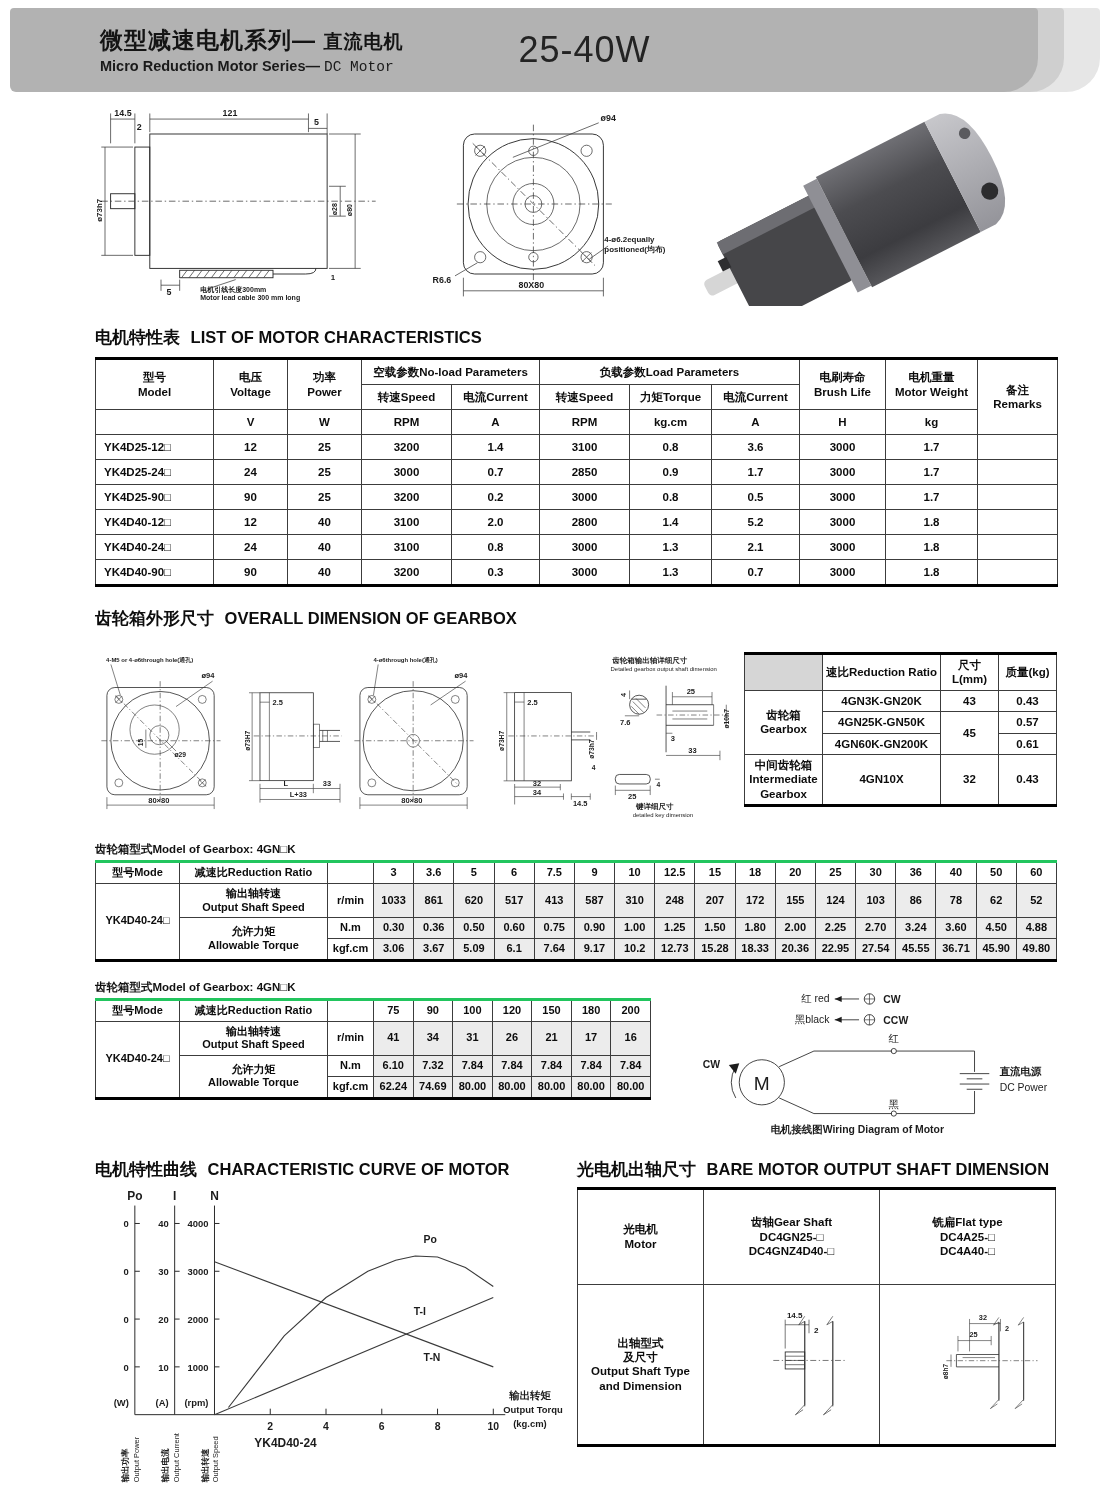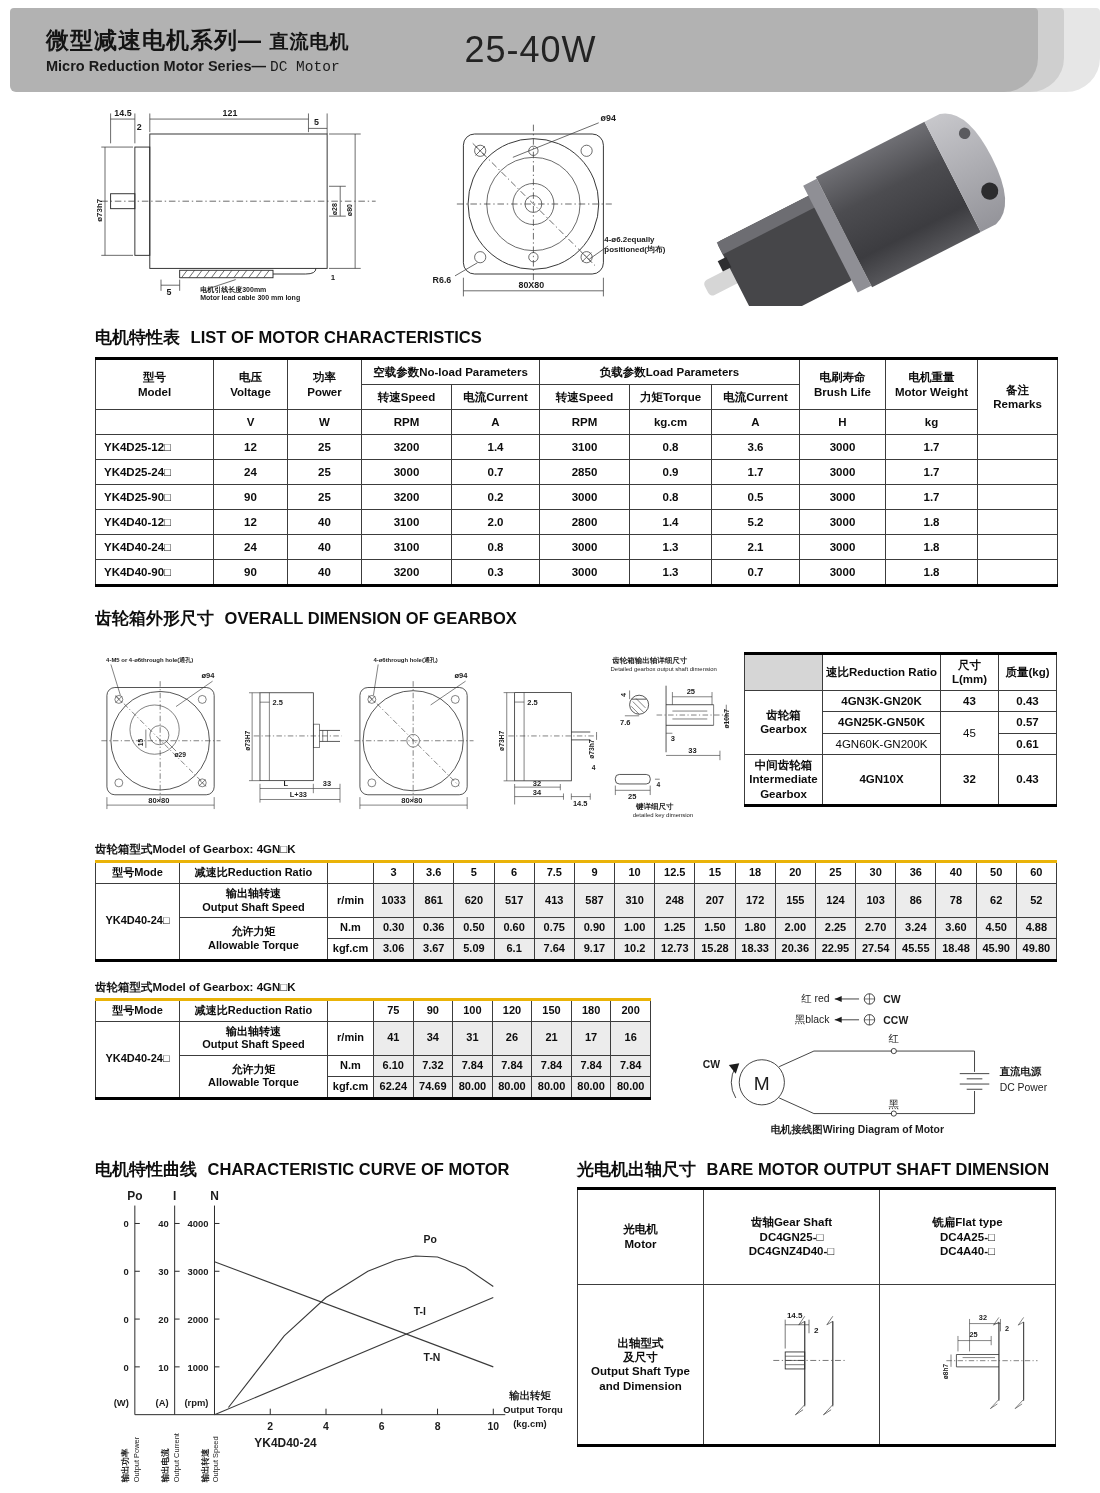--- a/index.html
+++ b/index.html
@@ -5,21 +5,21 @@
   html,body{margin:0;padding:0;background:#fff;}
   .page{width:1100px;height:1493px;overflow:hidden;background:#fff;position:relative;
         font-family:"Liberation Sans","DejaVu Sans",sans-serif;color:#111;}
   
   .banner-wrap{position:relative;height:92px;margin:8px 0 0 10px;}
   .banner-layer{position:absolute;top:0;height:84px;border-radius:4px 4px 34px 6px;}
   .bl3{left:48px;width:1042px;background:#e6e6e6;}
   .bl2{left:24px;width:1030px;background:#cfcfcf;}
   .bl1{left:0;width:1028px;background:#b2b2b2;}
   .banner-content{position:absolute;left:0;top:0;width:1028px;height:84px;display:flex;align-items:center;}
-  .bt-left{margin-left:36px;}
+  .bt-left{margin-left:90px;}
   .bt-cn{font-size:23px;font-weight:bold;color:#141414;letter-spacing:1px;}
   .bt-cn .sub{font-size:19px;font-weight:600;}
   .bt-en{font-size:14.5px;font-weight:bold;color:#1a1a1a;margin-top:2px;}
   .bt-en .sub{font-weight:normal;font-family:Liberation Mono, monospace;}
   .bt-power{font-size:36px;color:#232323;margin-left:115px;letter-spacing:1px;}
   
   .content{margin-left:95px;width:962px;}
   .row{display:flex;}
   .sec-title{font-weight:bold;font-size:16.5px;margin:20px 0 8px 0;color:#0d0d0d;}
   .sec-title .cn{font-size:17px;margin-right:6px;}
@@ -37,21 +37,21 @@
   .tbl{border-top:3px solid #000;border-bottom:3px solid #000;}
   .motor{width:962px;table-layout:fixed;}
   .motor td,.motor th{height:20px;}
   .mrow td:first-child{text-align:left;padding-left:8px;font-weight:bold;}
   .mrow td{font-weight:bold;}
   .units td{font-weight:bold;}
   .gbx{width:322px;table-layout:fixed;}
   .gbx td,.gbx th{font-size:11.5px;padding:3px 1px;}
   .gray{background:#d6d6d6;}
   .g{background:#ececec;}
-  .torque{table-layout:fixed;border-top:3px solid #eab308;border-bottom:3px solid #000;}
+  .torque{table-layout:fixed;border-top:3px solid #22c55e;border-bottom:3px solid #000;}
   .torque td,.torque th{padding:3px 1px;font-weight:bold;font-size:11px;}
   .t1{width:962px;}
   .t2{width:556px;}
   .note{font-size:11.5px;font-weight:bold;margin:4px 0 3px 0;}
   .note-right{text-align:right;}
   .shaft-tbl{width:478px;table-layout:fixed;}
   .shaft-tbl td,.shaft-tbl th{font-size:11.5px;padding:4px 2px;}
   .two-col{display:flex;gap:14px;align-items:flex-start;}
 </style>
 </head>
@@ -491,25 +491,25 @@
           <th>质量(kg)</th>
         </tr>
         <tr>
           <th rowspan="3"><span>齿轮箱</span><br><span>Gearbox</span></th>
           <td class="b" style="font-weight:bold">4GN3K-GN20K</td>
           <td style="font-weight:bold">43</td>
           <td style="font-weight:bold">0.43</td>
         </tr>
         <tr>
           <td style="font-weight:bold">4GN25K-GN50K</td>
-          <td rowspan="2" style="font-weight:normal">45</td>
+          <td rowspan="2" style="font-weight:bold">45</td>
           <td style="font-weight:bold">0.57</td>
         </tr>
         <tr>
-          <td style="font-weight:normal">4GN60K-GN200K</td>
+          <td style="font-weight:bold">4GN60K-GN200K</td>
           <td style="font-weight:bold">0.61</td>
         </tr>
         <tr>
           <th><span>中间齿轮箱</span><br><span>Intermediate</span><br><span>Gearbox</span></th>
           <td style="font-weight:bold">4GN10X</td>
           <td style="font-weight:bold">32</td>
           <td style="font-weight:bold">0.43</td>
         </tr>
       </tbody>
         </table>
@@ -599,21 +599,21 @@
             <td class="g">7.64</td>
             <td class="g">9.17</td>
             <td class="g">10.2</td>
             <td class="g">12.73</td>
             <td class="g">15.28</td>
             <td class="g">18.33</td>
             <td class="g">20.36</td>
             <td class="g">22.95</td>
             <td class="g">27.54</td>
             <td class="g">45.55</td>
-            <td class="g">18.48</td>
+            <td class="g">36.71</td>
             <td class="g">45.90</td>
             <td class="g">49.80</td>
           </tr>
     </tbody>
       </table>
 
     <div class="row" style="margin-top:14px;gap:24px;align-items:flex-start;">
       <div>
         <div class="note">齿轮箱型式Model of Gearbox: 4GN□K</div>
         <table class="torque t2">

